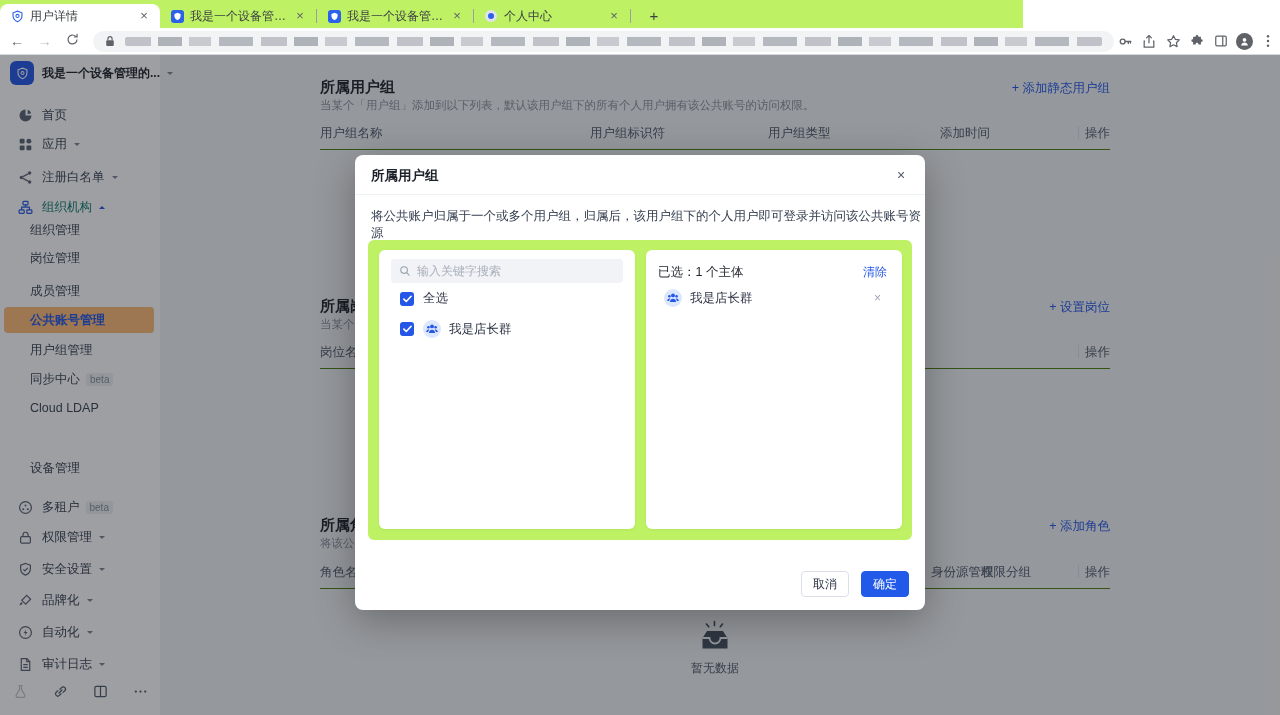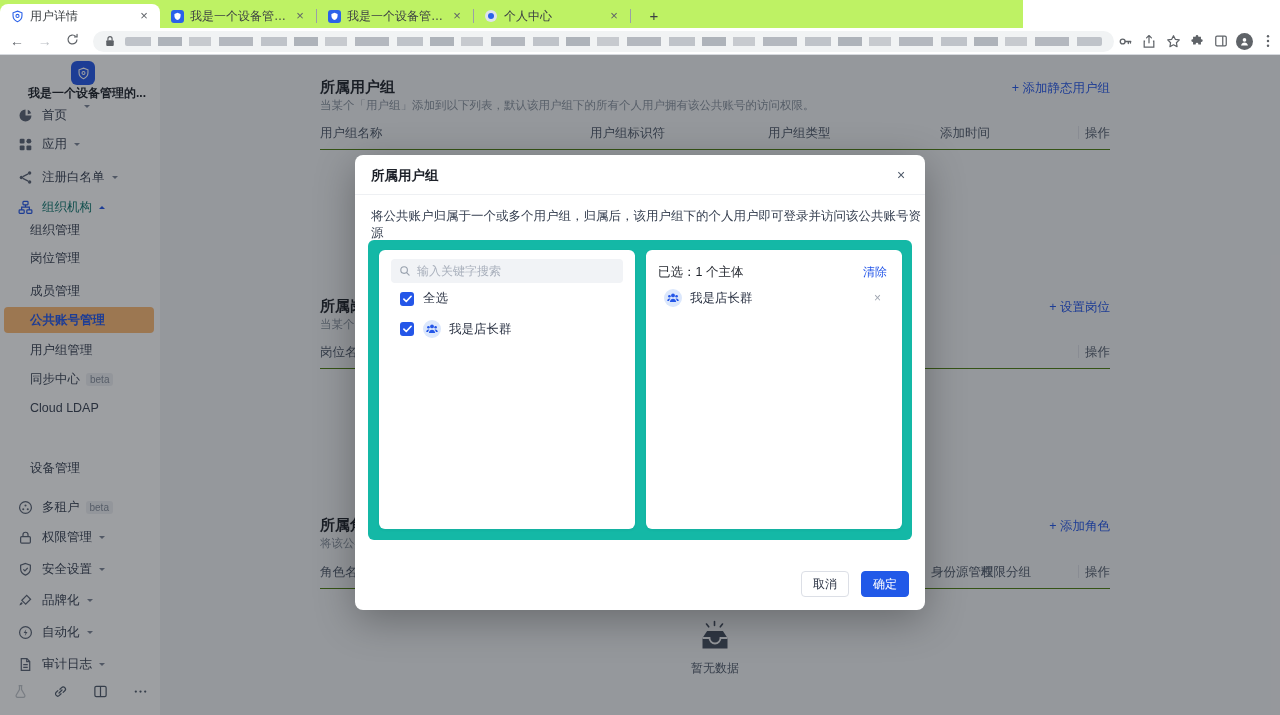--- a/index.html
+++ b/index.html
@@ -27,21 +27,21 @@
   .redacted { flex:1; height:9px; margin-left:10px; border-radius:2px;
     background:repeating-linear-gradient(90deg,#bfc3c9 0 26px,transparent 26px 33px,#aeb3ba 33px 57px,transparent 57px 64px,#c7cacf 64px 86px,transparent 86px 94px,#b4b8bf 94px 128px,transparent 128px 136px); }
   .baricon { width:24px; display:flex; justify-content:center; color:#5f6368; }
   .avatar-circle { width:17px; height:17px; border-radius:50%; background:#5f6368; display:flex; align-items:center; justify-content:center; }
 
   
   .viewport { position:absolute; left:0; top:55px; width:1280px; height:660px; background:#f2f3f5; }
 
   
   .sidebar { position:absolute; left:0; top:0; width:160px; height:660px; background:#fff; }
-  .ws { position:absolute; left:10px; top:6px; display:flex; align-items:center; width:146px;flex-direction:column; }
+  .ws { position:absolute; left:10px; top:6px; display:flex; align-items:center; width:146px; }
   .ws-logo { width:24px; height:24px; border-radius:6px; background:#2456e8; color:#fff; display:flex; align-items:center; justify-content:center; flex:none; }
   .ws-name { font-size:12px; font-weight:bold; color:#1d2129; margin-left:8px; white-space:nowrap; }
   .navrow { position:absolute; left:0; width:160px; height:22px; display:flex; align-items:center; font-size:12.5px; color:#3a4354; }
   .navrow .nicon { width:15px; height:15px; margin-left:18px; margin-right:9px; color:#5a6374; display:flex; }
   .navrow .nlabel { white-space:nowrap; }
   .navrow.active { color:#0f766e; }
   .navrow.active .nicon { color:#2456e8; }
   .subrow { position:absolute; left:4px; width:150px; height:26px; display:flex; align-items:center; font-size:12.5px; color:#3a4354; border-radius:4px; }
   .subrow .nlabel { margin-left:26px; white-space:nowrap; }
   .subrow.selected { background:#fdba74; color:#2456e8; font-weight:bold; }
@@ -61,21 +61,21 @@
   .empty { position:absolute; left:320px; width:790px; text-align:center; }
   .empty .etext { font-size:12px; color:#4e5969; margin-top:4px; }
 
   
   .overlay { position:absolute; inset:0; background:rgba(22,26,33,0.42); }
   .modal { position:absolute; left:355px; top:100px; width:570px; height:455px; background:#fff; border-radius:8px; box-shadow:0 10px 40px rgba(0,0,0,.3); }
   .m-head { position:absolute; left:0; top:0; width:570px; height:40px; border-bottom:1px solid #eef0f3; }
   .m-title { position:absolute; left:16px; top:12px; font-size:13.5px; font-weight:bold; color:#1d2129; }
   .m-close { position:absolute; right:14px; top:10px; width:20px; height:20px; text-align:center; line-height:20px; font-size:14px; color:#4e5969; }
   .m-desc { position:absolute; left:16px; top:53px; font-size:12.5px; color:#333d4e; }
-  .m-box { position:absolute; left:13px; top:85px; width:544px; height:300px; background:#14b8a6; border-radius:6px; }
+  .m-box { position:absolute; left:13px; top:85px; width:544px; height:300px; background:#bef264; border-radius:6px; }
   .panel { position:absolute; top:10px; width:256px; height:279px; background:#fff; border-radius:6px; box-shadow:0 1px 3px rgba(31,41,55,.06); }
   .panel.left { left:11px; } .panel.right { left:278px; }
   .searchbox { position:absolute; left:12px; top:9px; width:232px; height:24px; background:#f1f3f6; border-radius:4px; display:flex; align-items:center; padding:0 8px; }
   .searchbox input { border:none; outline:none; background:transparent; font-size:12px; color:#333; width:190px; margin-left:6px; font-family:inherit; }
   .searchbox input::placeholder { color:#a9b0bc; }
   .optrow { position:absolute; left:21px; display:flex; align-items:center; font-size:12.5px; color:#2a3243; }
   .cbx { width:14px; height:14px; border-radius:3px; background:#2456e8; display:flex; align-items:center; justify-content:center; flex:none; }
   .gavatar { width:18px; height:18px; flex:none; }
   .sel-head { position:absolute; left:12px; top:14px; font-size:12.5px; color:#1d2129; }
   .clear-link { position:absolute; right:15px; top:14px; font-size:12px; color:#2456e8; }

